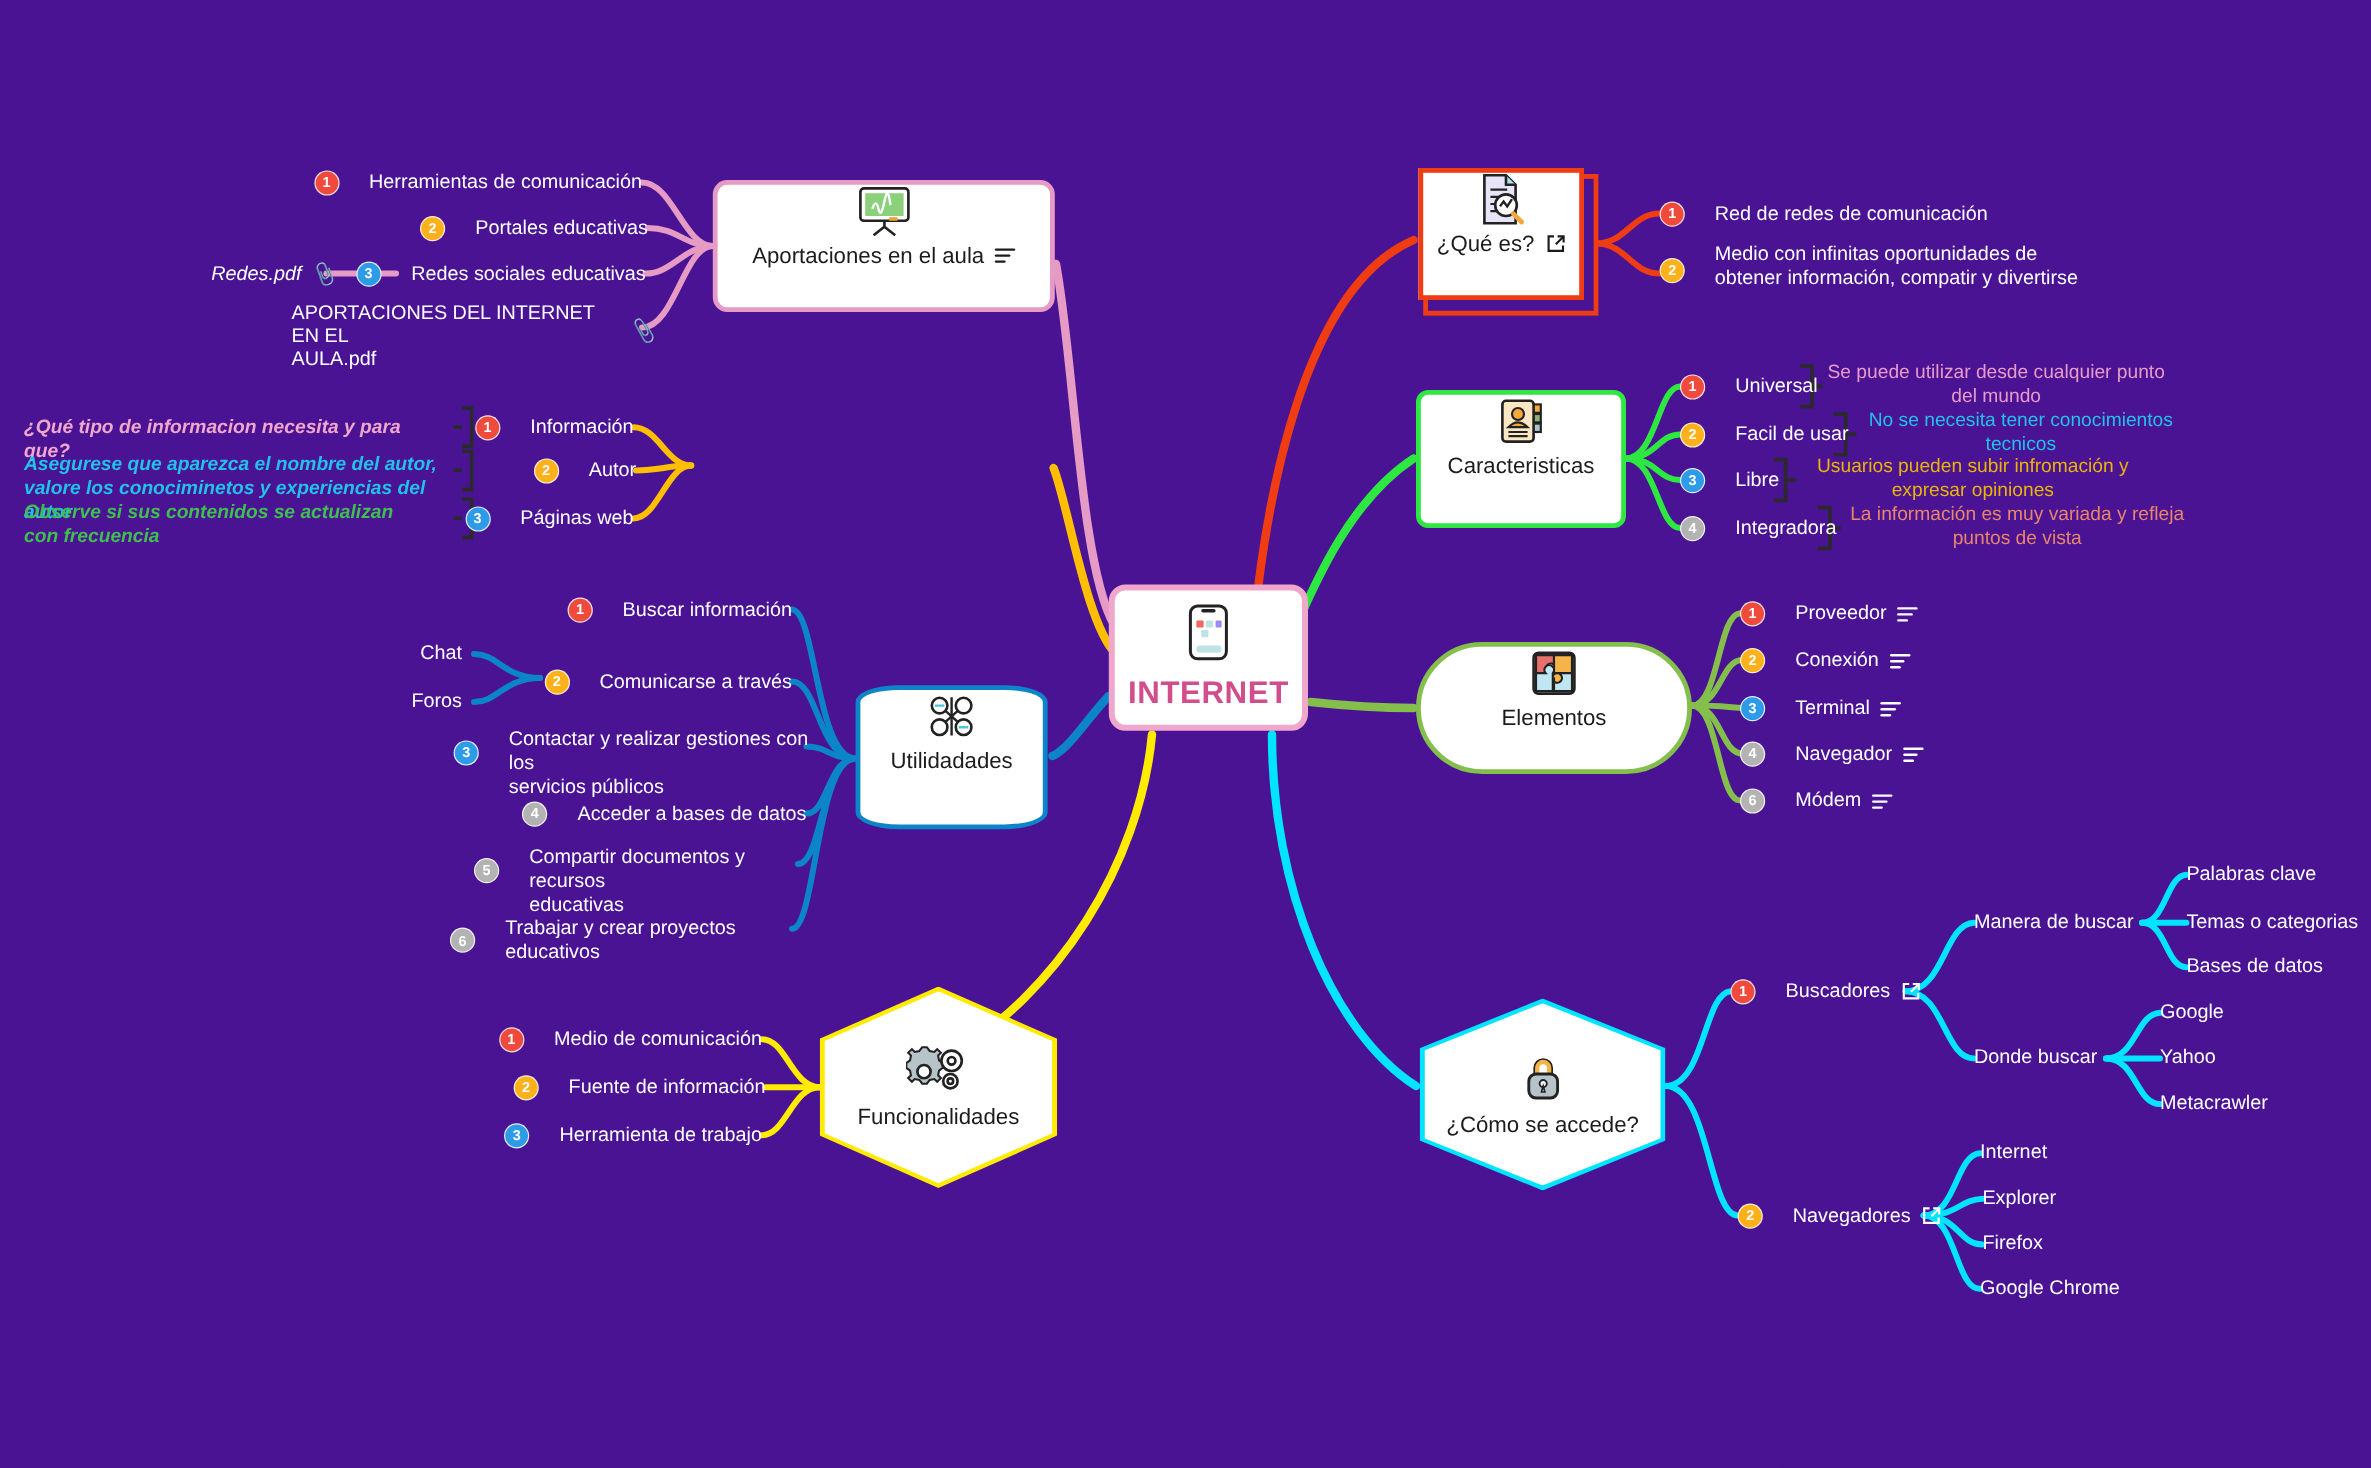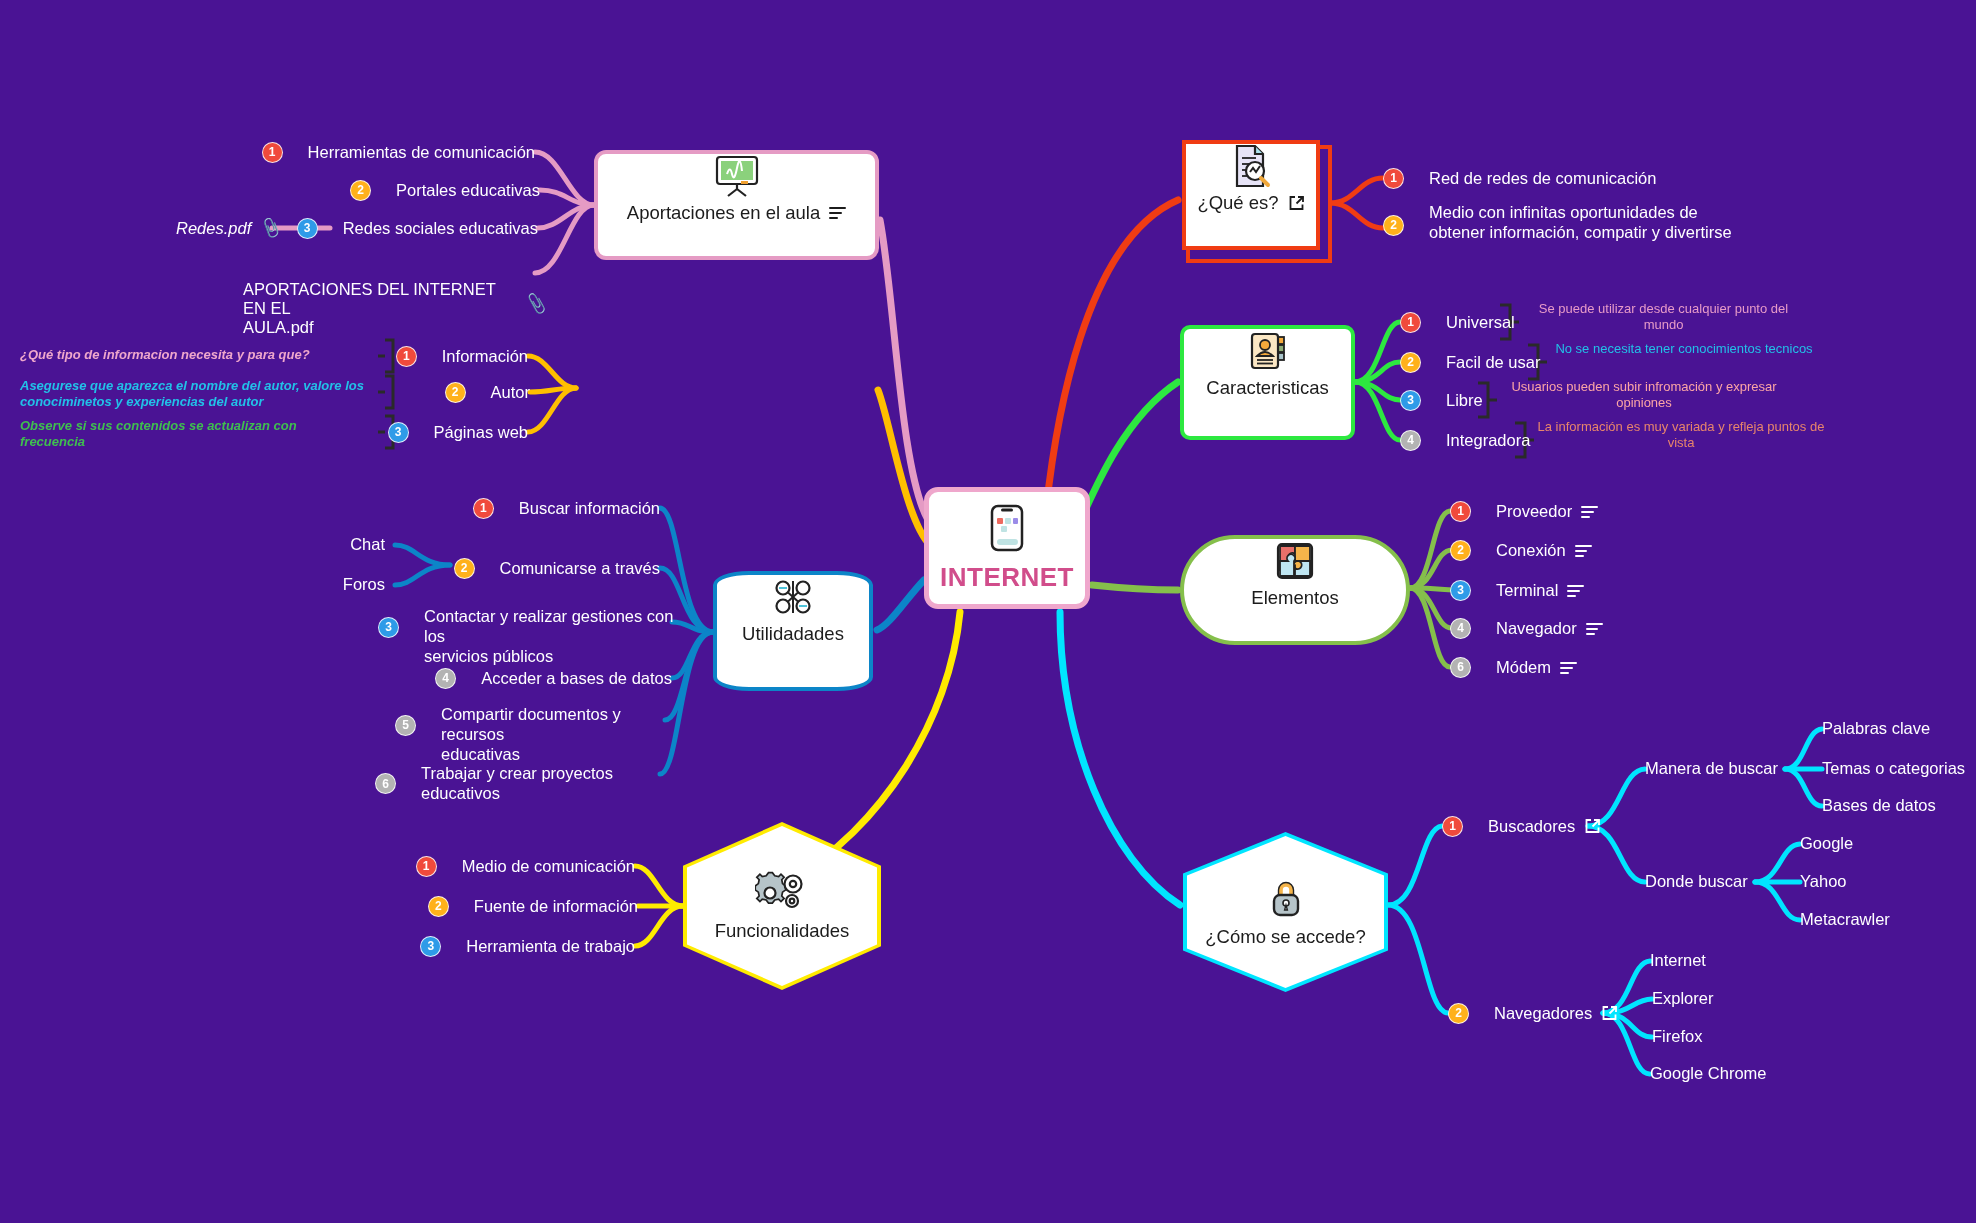--- a/index.html
+++ b/index.html
@@ -117,21 +117,21 @@
   .listicon { display: inline-flex; flex-direction: column; gap: 3px; width: 17px; flex:0 0 17px; }
   .listicon i { display: block; height: 2px; background: currentColor; border-radius: 1px; }
   .listicon i:nth-child(1) { width: 100%; }
   .listicon i:nth-child(2) { width: 74%; }
   .listicon i:nth-child(3) { width: 52%; }
 
   
   .plain { position: absolute; z-index: 20; color: #FFFFFF; font-size: 16.5px; white-space: nowrap; }
 
   
-  .note { position: absolute; z-index: 20; font-size: 13px; line-height: 1.25; }
+  .note { position: absolute; z-index: 20; font-size: 16px; line-height: 1.25; }
   .note.bold { font-weight: bold; font-style: italic; }
   .note.ctr { text-align: center; }
 
   
   .attach { position: absolute; z-index: 20; color: #FFFFFF; font-size: 16.5px;
             display: flex; align-items: center; gap: 8px; white-space: nowrap; }
   .clip { font-size: 17px; opacity: .95; display: inline-block; transform: rotate(12deg); }
   .extlink { display: inline-block; width: 17px; height: 17px; flex: 0 0 17px; }
 </style>
 </head>
@@ -299,21 +299,21 @@
   </div>
   <div class="blabel rt" style="left:240px; top:218px; width:298px;">
     <span class="marker m3">3</span>
     <span class="txt">Redes sociales educativas</span>
   </div>
 
   <div class="attach" style="left:176px; top:218px;font-style:italic;">
     <span>Redes.pdf</span>
     <span class="clip">📎</span>
   </div>
-  <div class="attach" style="left:243px; top:252px; align-items:flex-start;margin-top:28px;">
+  <div class="attach" style="left:243px; top:252px; align-items:flex-start;">
     <span style="white-space:pre-line; max-width:275px; display:inline-block;">APORTACIONES DEL INTERNET EN EL
 AULA.pdf</span>
     <span class="clip" style="margin-top:14px;">📎</span>
   </div>
 
 
   <div class="blabel rt" style="left:330px; top:346px; width:198px;">
     <span class="marker m1">1</span>
     <span class="txt">Información</span>
   </div>
@@ -484,21 +484,21 @@
     <span class="marker m3">3</span>
     <span class="txt">Libre</span>
   </div>
   <div class="blabel" style="left:1400px; top:430px; width:180px;">
     <span class="marker m4">4</span>
     <span class="txt">Integradora</span>
   </div>
 
   <div class="note ctr" style="left:1521px; top:301px; width:285px; color:#E89BC8;">Se puede utilizar desde cualquier punto del mundo</div>
   <div class="note ctr" style="left:1549px; top:341px; width:270px; color:#22C1E8;">No se necesita tener conocimientos tecnicos</div>
-  <div class="note ctr" style="left:1499px; top:379px; width:290px; color:#fca5a5;">Usuarios pueden subir infromación y expresar opiniones</div>
+  <div class="note ctr" style="left:1499px; top:379px; width:290px; color:#eab308;">Usuarios pueden subir infromación y expresar opiniones</div>
   <div class="note ctr" style="left:1536px; top:419px; width:290px; color:#E8856B;">La información es muy variada y refleja puntos de vista</div>
 
   <div class="node n-elementos">
     <span class="icon">
       <svg width="44" height="44" viewBox="0 0 44 44">
         <rect x="5" y="5" width="34" height="34" rx="4" fill="#fff" stroke="#222" stroke-width="2.2"></rect>
         <path d="M7 7 h15 v8 a4 4 0 1 0 0 6 v10 H7 Z" fill="#E8706A" stroke="#222" stroke-width="1.8"></path>
         <path d="M22 7 h15 v30 H22 v-10 a4 4 0 1 1 0-6 Z" fill="#F5B44A" stroke="#222" stroke-width="1.8"></path>
         <path d="M7 22 h8 a4 4 0 1 1 6 0 v15 H7 Z" fill="#BFE6F2" stroke="#222" stroke-width="1.8"></path>
         <path d="M22 22 h15 v15 H22 v-8 a4 4 0 1 0 0-6 Z" fill="#BFE6F2" stroke="#222" stroke-width="1.8"></path>

